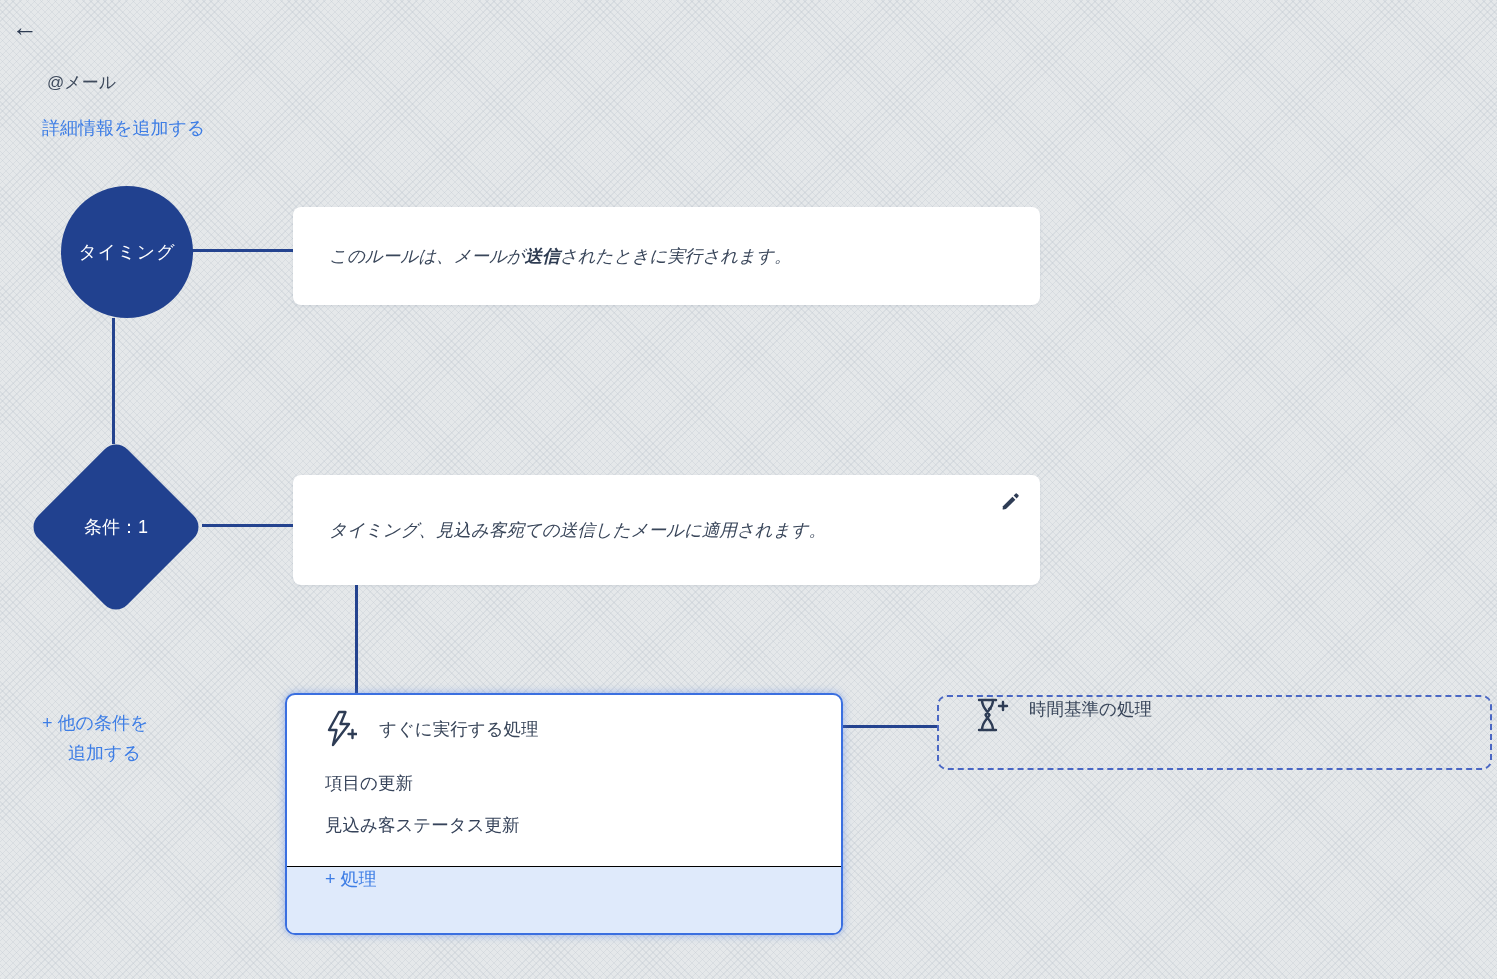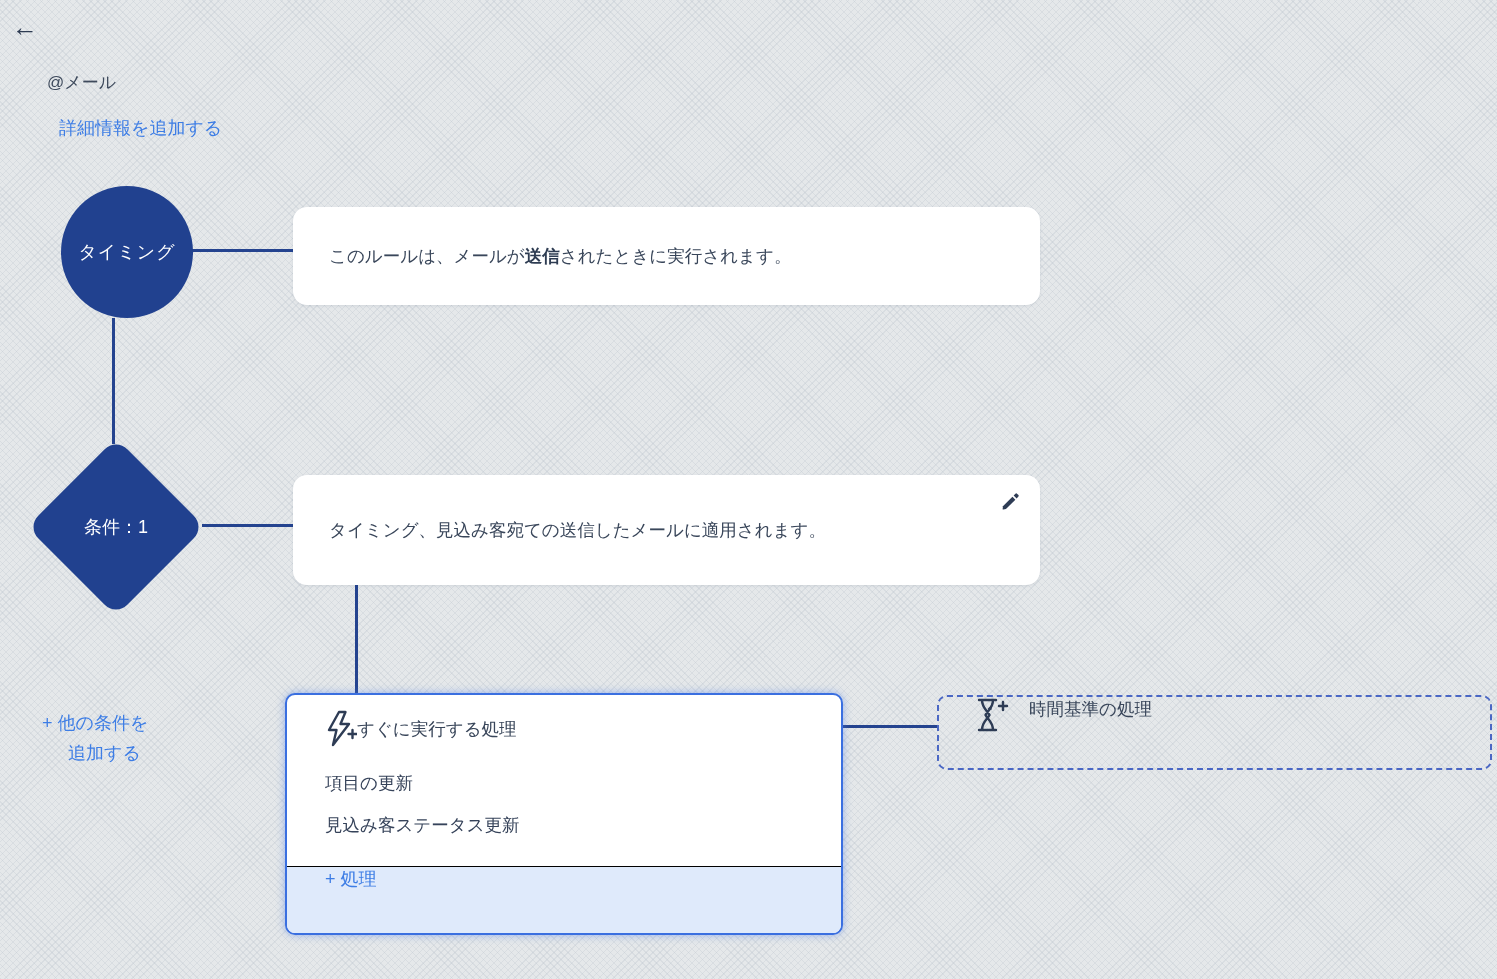--- a/index.html
+++ b/index.html
@@ -29,21 +29,21 @@
     position: absolute; left: 46px; top: 16px;
     font-size: 23px; color: #2d3b52; font-weight: 400;
     white-space: nowrap;
   }
   .rule-module {
     position: absolute; left: 47px; top: 71px;
     font-size: 17px; color: #3e4a5c;
   }
   .link { color: #3d7de5; cursor: pointer; text-decoration: none; }
   .add-details {
-    position: absolute; left: 59px; top: 116px;
+    position: absolute; left: 42px; top: 116px;
     font-size: 18px;
   }
 
   
   .connector { position: absolute; background: #24438f; }
 
   
   .node-circle {
     position: absolute; left: 61px; top: 186px;
     width: 132px; height: 132px; border-radius: 50%;
@@ -62,22 +62,23 @@
   .node-diamond .node-label {
     position: absolute; inset: 0;
     transform: rotate(-45deg);
     display: flex; align-items: center; justify-content: center;
     color: #ffffff; font-size: 18px; font-weight: 500; white-space: nowrap;
   }
 
   
   .card {
     position: absolute; left: 293px; width: 747px;
-    background: #ffffff; border-radius: 14px;
+    background: #ffffff; border-radius: 8px;
     box-shadow: 0 1px 3px rgba(40,60,90,0.10);
+    font-style: italic;
   }
   .card-timing { top: 207px; height: 98px; }
   .card-condition { top: 475px; height: 110px; }
   .card-text {
     position: absolute; left: 36px; top: 0; height: 100%;
     display: flex; align-items: center;
     font-size: 17.5px; color: #39465a; white-space: nowrap;
   }
   .card-text b { font-weight: 700; color: #2e3c52; }
   .edit-btn {
@@ -97,21 +98,21 @@
   .actions-card {
     position: absolute; left: 285px; top: 693px;
     width: 558px; height: 242px;
     background: #ffffff; border-radius: 10px;
     border: 2px solid #3a6fe0;
     box-shadow: 0 0 9px rgba(84,132,232,0.55);
     overflow: hidden;
   }
   .actions-header {
     position: absolute; left: 38px; top: 12px; height: 44px;
-    display: flex; align-items: center; 
+    display: flex; align-items: center; gap: 22px;
   }
   .actions-header .hdr-label { font-size: 17.5px; color: #39465a; }
   .action-row { position: absolute; left: 38px; font-size: 17.5px; color: #36435a; white-space: nowrap; }
   .actions-footer {
     position: absolute; left: 0; right: 0; bottom: 0; height: 67px;
     background: #dfeafb; border-top: 1px solid #000000;
     display: flex; 
   }
   .add-action { margin-left: 38px; font-size: 18px; }
 

